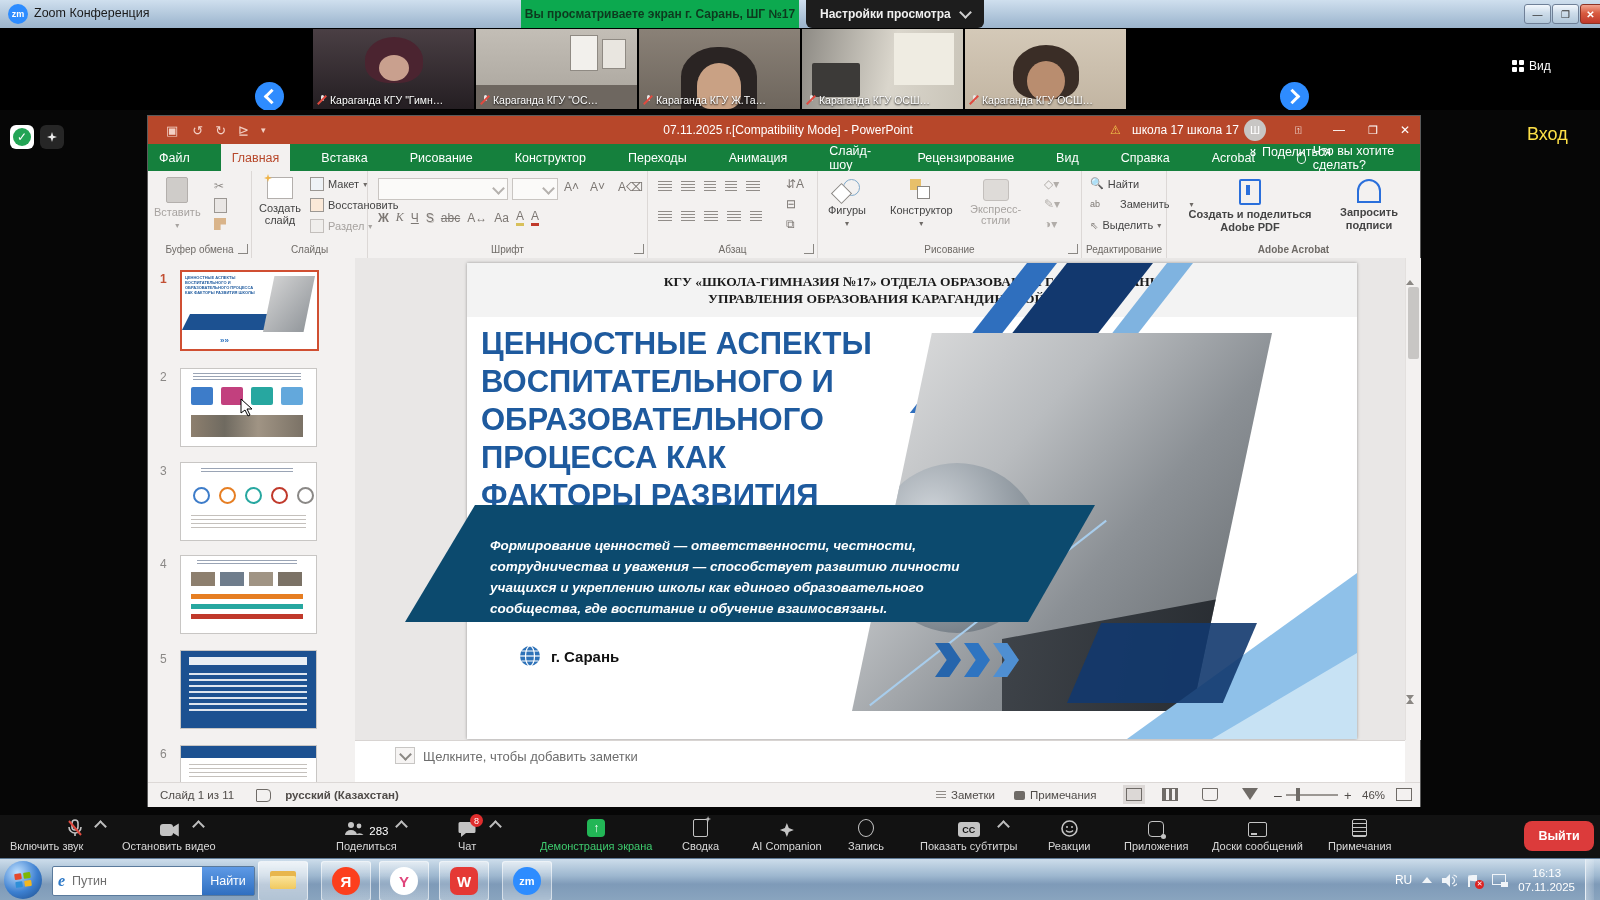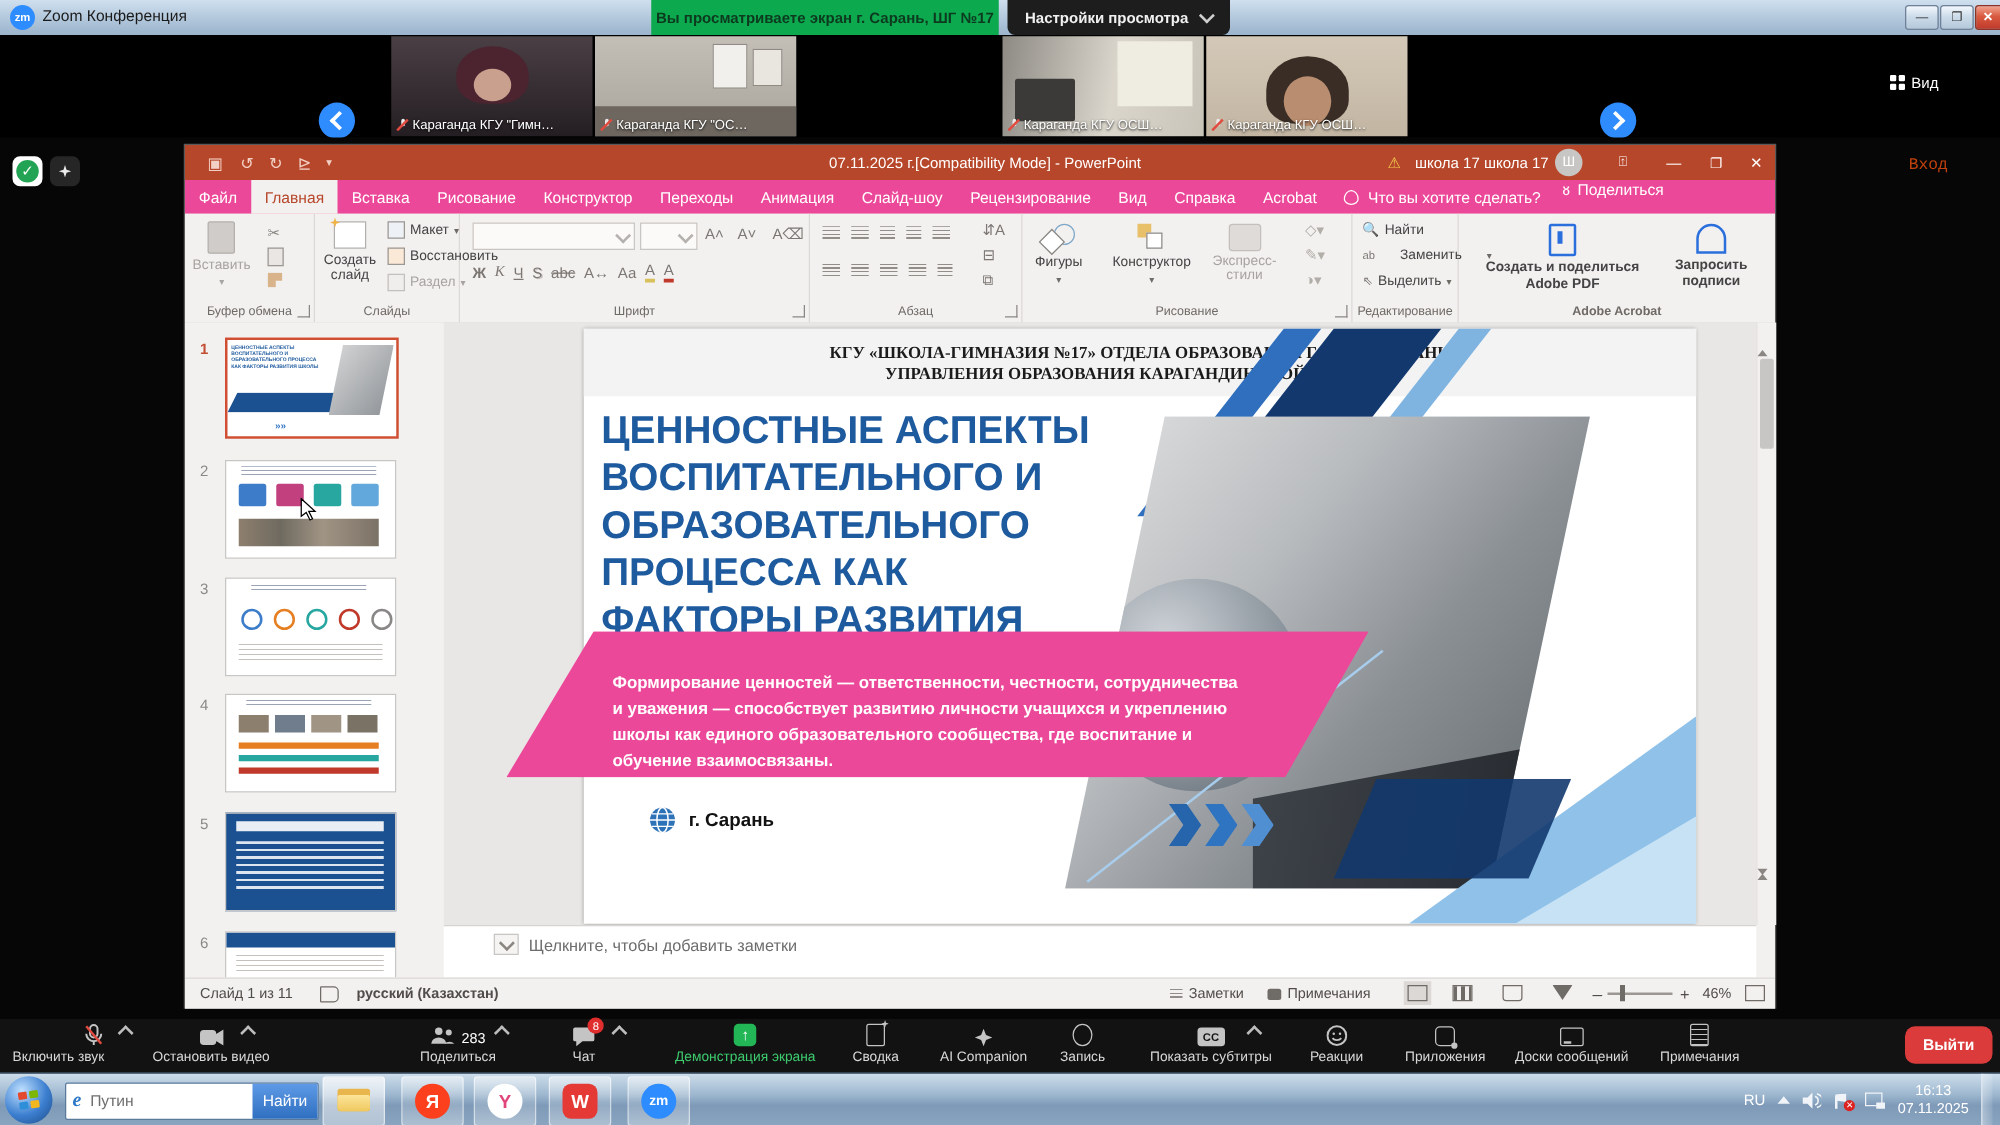--- a/index.html
+++ b/index.html
@@ -26,28 +26,28 @@
   .micoff .bar{position:absolute;left:4px;top:0;width:3px;height:6px;border-radius:2px;background:#e8e8e8;}
   .micoff .slash{position:absolute;left:4px;top:-1px;width:2px;height:12px;background:#e04a3f;transform:rotate(45deg);}
   .navbtn{top:54px;width:29px;height:29px;border-radius:50%;background:#2E8CFF;display:flex;align-items:center;justify-content:center;}
   .navbtn span{width:8px;height:8px;border-left:3px solid #fff;border-bottom:3px solid #fff;}
   #viewbtn{left:1512px;top:31px;display:flex;align-items:center;gap:5px;color:#fff;font-size:12px;}
   .gridico{width:12px;height:12px;display:grid;grid-template-columns:5px 5px;grid-template-rows:5px 5px;gap:2px;}
   .gridico i{background:#fff;border-radius:1px;}
 
   
   #stage{left:0;top:110px;width:1600px;height:705px;background:#060606;}
-  #signin{left:1527px;top:14px;color:#c2410c;font-size:13px;font-family:Liberation Mono, monospace;}
+  #signin{left:1527px;top:14px;color:#fde047;font-size:18px;}
   .dicon{top:15px;width:24px;height:24px;border-radius:6px;display:flex;align-items:center;justify-content:center;}
 
   
   #ppt{left:148px;top:6px;width:1272px;height:690px;background:#F3F1F0;box-shadow:0 0 0 1px #5a5a5a;}
   #ppt-title{left:0;top:0;width:1272px;height:28px;background:#B7472A;color:#fff;font-size:12px;}
   .qat{color:#f3d0c5;font-size:13px;}
-  #ppt-tabs{left:0;top:28px;width:1272px;height:27px;background:#ec4899;display:flex;align-items:stretch;color:#fff;font-size:12.5px;}
+  #ppt-tabs{left:0;top:28px;width:1272px;height:27px;background:#15803d;display:flex;align-items:stretch;color:#fff;font-size:12.5px;gap:20px;}
   .tab{display:flex;align-items:center;padding:0 11px;cursor:default;}
   .tab.active{background:#F3F1F0;color:#B7472A;}
   #ribbon{left:0;top:55px;width:1272px;height:87px;background:#F3F1F0;border-bottom:1px solid #D8D4D2;display:flex;}
   .grp{position:relative;height:87px;border-right:1px solid #DCD8D6;box-sizing:border-box;}
   .grp-label{position:absolute;bottom:3px;left:0;right:0;text-align:center;font-size:10px;color:#6e6a66;}
   .dlg{position:absolute;right:3px;bottom:4px;width:9px;height:9px;border-right:1px solid #8a8783;border-bottom:1px solid #8a8783;}
   .bigbtn{display:flex;flex-direction:column;align-items:center;font-size:11px;color:#444;padding-top:6px;gap:3px;}
   .rlbl{font-size:11px;color:#444;}
   .rlbl.gray{color:#a7a3a0;}
   .ico14{width:14px;height:14px;box-sizing:border-box;}
@@ -59,21 +59,21 @@
   
   #panel{left:0;top:142px;width:207px;height:524px;background:#F3F1F0;overflow:hidden;}
   .thumbnum{position:absolute;left:12px;font-size:12px;color:#8a8886;}
   .thumb{position:absolute;left:32px;width:135px;height:77px;background:#fff;border:1px solid #c8c6c4;overflow:hidden;}
   .thumb.sel{border:2px solid #D04F32;}
   
   #canvas{left:207px;top:142px;width:1050px;height:482px;background:#E9E7E6;overflow:hidden;}
   #slide{left:112px;top:5px;width:890px;height:476px;background:#fff;box-shadow:0 0 3px rgba(0,0,0,.35);}
   #slide-head{left:0;top:0;width:890px;height:54px;background:#F3F3F3;text-align:center;font-family:"Liberation Serif",serif;font-weight:bold;color:#1b1b1b;font-size:13.5px;line-height:17px;padding-top:10px;box-sizing:border-box;}
   #slide-title{left:14px;top:62px;width:400px;font-weight:bold;font-size:31px;line-height:38px;color:#1E5A9E;}
-  #band{left:-62px;top:242px;width:690px;height:117px;background:#ec4899;clip-path:polygon(70px 0,100% 0,calc(100% - 67px) 100%,0 100%);}
+  #band{left:-62px;top:242px;width:690px;height:117px;background:#0c4a6e;clip-path:polygon(70px 0,100% 0,calc(100% - 67px) 100%,0 100%);font-style:italic;}
   #band-text{left:85px;top:30px;width:505px;color:#fff;font-weight:bold;font-size:13.5px;line-height:21px;position:absolute;}
   #cityrow{left:52px;top:382px;display:flex;align-items:center;gap:10px;}
   #city{font-weight:bold;font-size:15px;color:#111;}
   .chevron{width:26px;height:34px;clip-path:polygon(0 0,55% 0,100% 50%,55% 100%,0 100%,45% 50%);}
   #photo{left:385px;top:70px;width:420px;height:378px;clip-path:polygon(19% 0,100% 0,81% 100%,0 100%);background:linear-gradient(130deg,#e3e3e3,#b9bcbf 35%,#8b9095 60%,#5f6468);}
   .stripe{position:absolute;}
   
   #notes{left:207px;top:624px;width:1050px;height:42px;background:#fff;border-top:1px solid #D8D4D2;color:#6d6d6d;font-size:13px;}
   #statusbar{left:0;top:666px;width:1272px;height:24px;background:#F3F1F0;border-top:1px solid #DCD8D6;font-size:11.5px;color:#504c49;}
   #vsb{left:1257px;top:142px;width:15px;height:482px;background:#F3F1F0;border-left:1px solid #E3E0DE;}
@@ -134,20 +134,31 @@
     <div class="vtile a" style="left:476px;background:linear-gradient(#c3beb6,#a8a39b);">
       <div class="a" style="left:94px;top:6px;width:26px;height:34px;background:#f2f0ec;border:1px solid #8f8a83;"></div>
       <div class="a" style="left:126px;top:10px;width:22px;height:28px;background:#e9e6e0;border:1px solid #8f8a83;"></div>
       <div class="a" style="left:0;top:56px;width:161px;height:24px;background:#6e6760;"></div>
       <div class="vname">
           <span class="micoff">
             <i class="bar"></i>
             <i class="slash"></i>
           </span>
           <span>Караганда КГУ "ОС…</span>
+        </div>
+    </div>
+    <div class="vtile a" style="left:639px;background:linear-gradient(#8a8177,#6e665d);">
+      <div class="a" style="left:42px;top:18px;width:76px;height:62px;border-radius:48% 48% 0 0;background:#2a2423;"></div>
+      <div class="a" style="left:58px;top:34px;width:44px;height:46px;border-radius:50% 50% 30% 30%;background:#c9a184;"></div>
+      <div class="vname">
+          <span class="micoff">
+            <i class="bar"></i>
+            <i class="slash"></i>
+          </span>
+          <span>Караганда КГУ Ж.Та…</span>
         </div>
     </div>
     <div class="vtile a" style="left:802px;background:linear-gradient(100deg,#8d8a84,#dad6cc 55%,#c9c4b8);">
       <div class="a" style="left:10px;top:34px;width:48px;height:34px;background:#3c3a38;border-radius:2px;"></div>
       <div class="a" style="left:92px;top:4px;width:60px;height:52px;background:#efece2;"></div>
       <div class="vname">
           <span class="micoff">
             <i class="bar"></i>
             <i class="slash"></i>
           </span>

